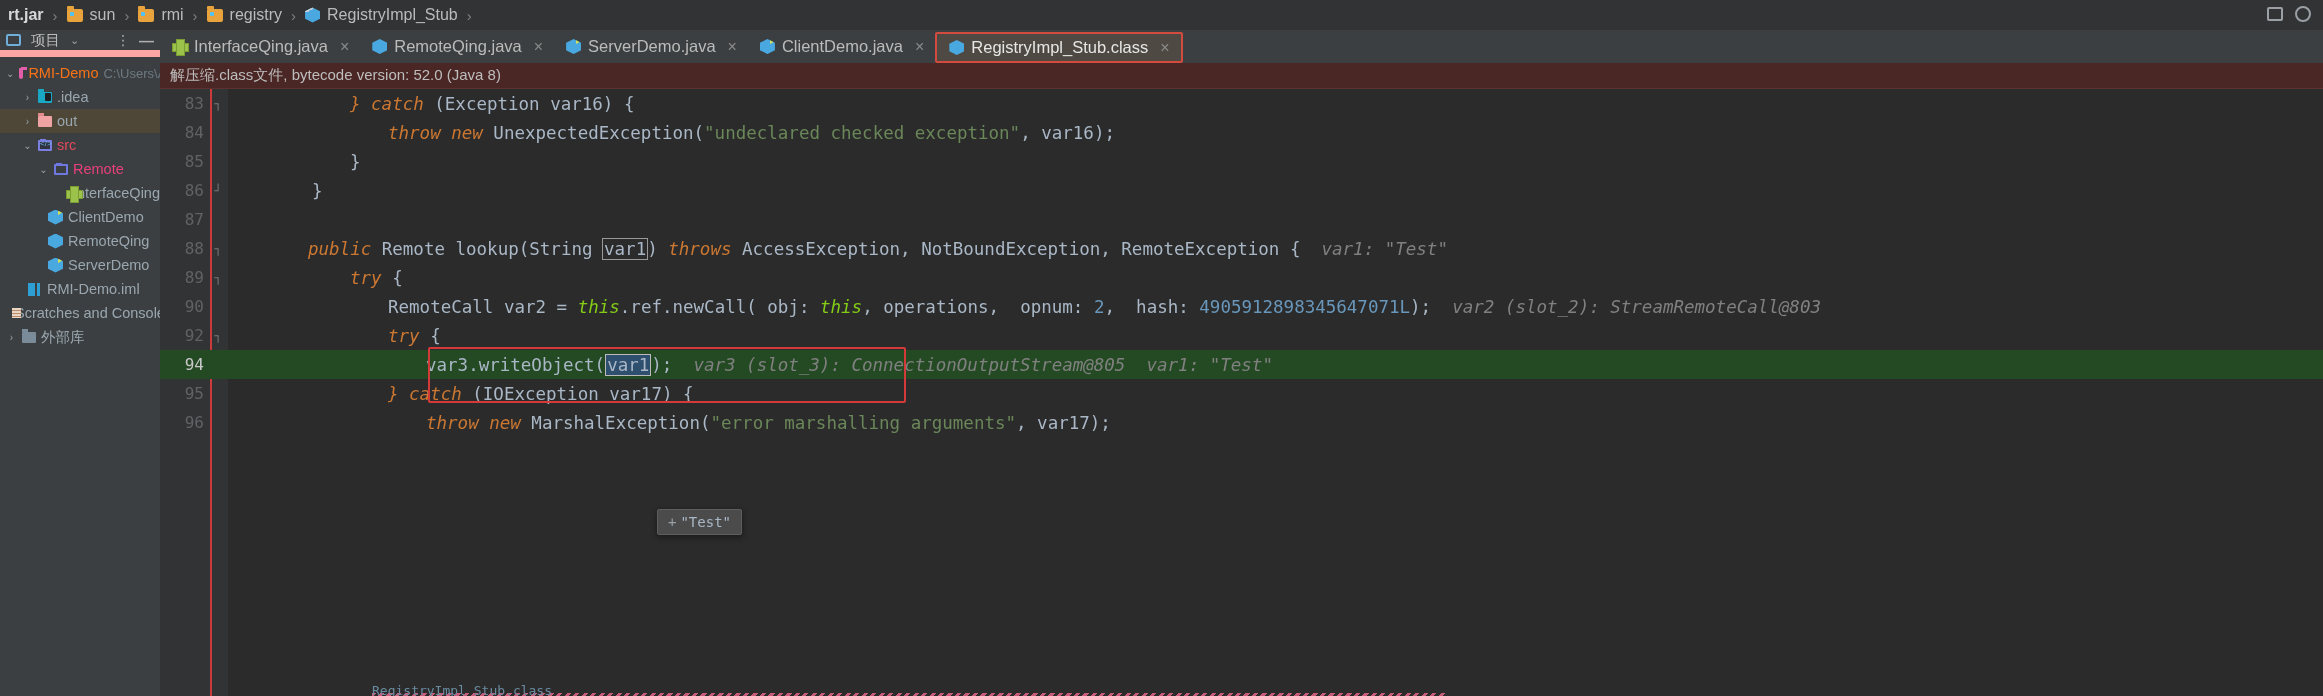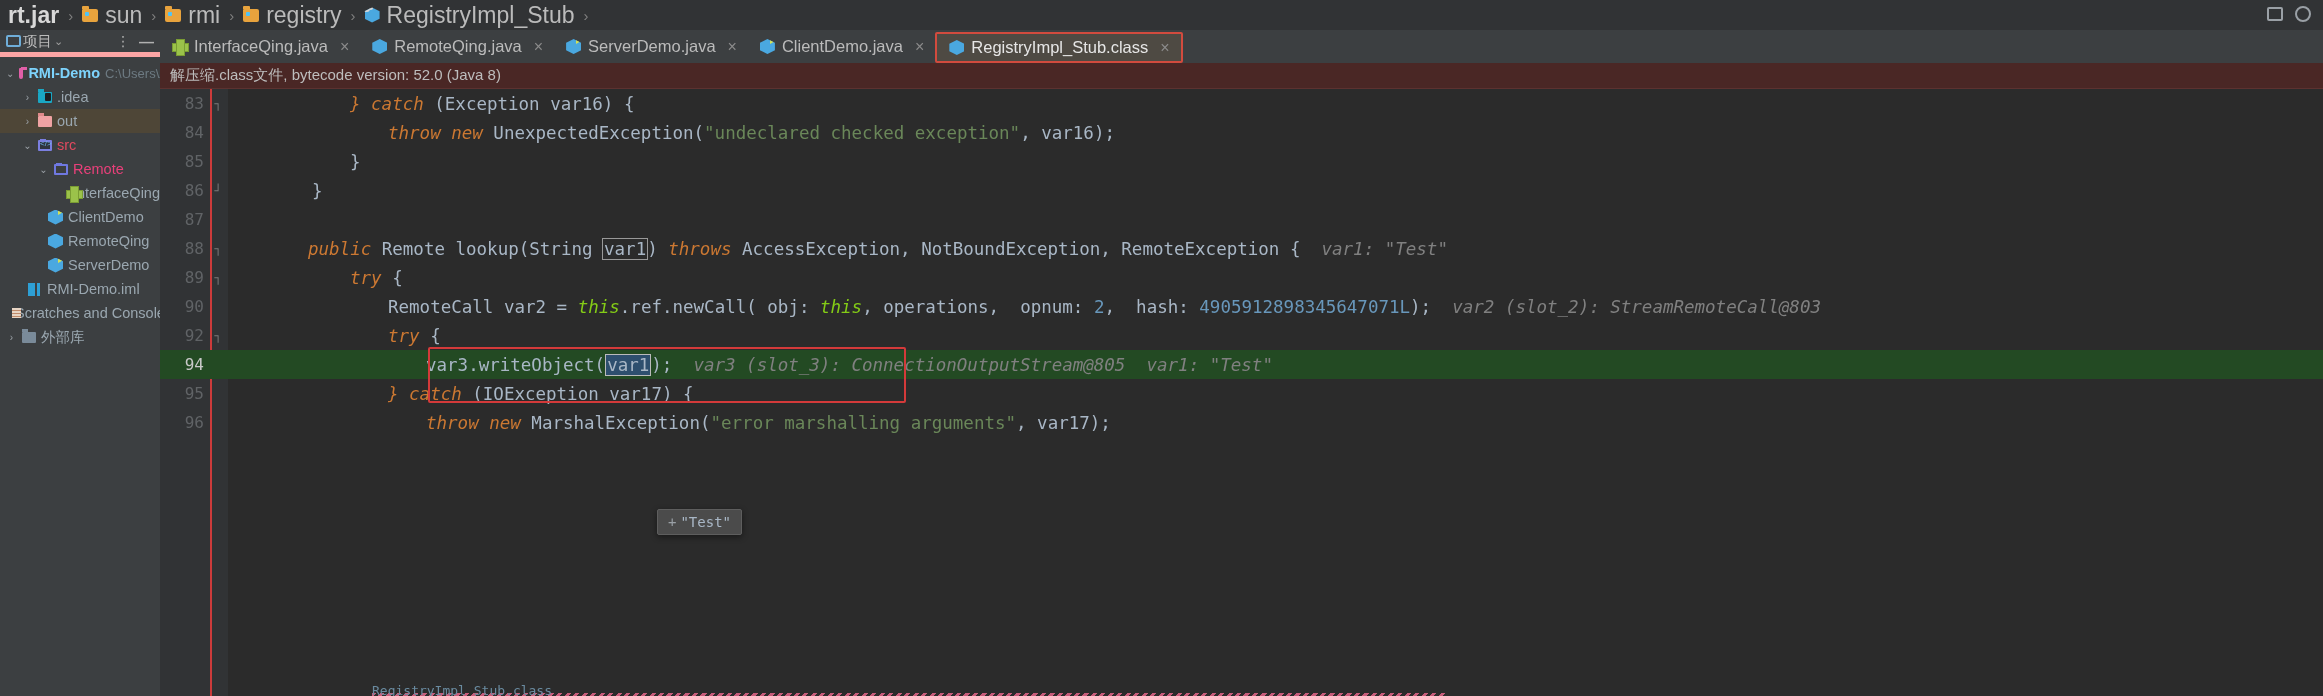--- a/index.html
+++ b/index.html
@@ -11,21 +11,21 @@
   }
   .app { position: relative; width: 2323px; height: 696px; background: #3c3f41; }
 
   
   .breadcrumb-bar {
     position: absolute; left: 0; top: 0; width: 2323px; height: 30px;
     background: #313335; display: flex; align-items: center;
     padding-left: 8px; color: #a9b7c6; font-size: 17px;
   }
   .crumb { display: flex; align-items: center; gap: 7px; }
-  .crumb-text { color: #bbbbbb; font-size: 23px; }
+  .crumb-text { color: #bbbbbb; font-size: 16px; }
   .crumb-text.bold { font-weight: bold; color: #d8d8d8; }
   .crumb-sep { color: #808080; margin: 0 9px; font-size: 15px; }
   .ico { display: inline-block; position: relative; }
   .ico-folder {
     width: 16px; height: 13px; background: #e8a33d; border-radius: 1px 2px 2px 2px;
   }
   .ico-folder::before {
     content: ''; position: absolute; left: 0; top: -3px; width: 7px; height: 3px;
     background: #e8a33d; border-radius: 1px 1px 0 0;
   }
@@ -87,40 +87,40 @@
     border-left: 7px solid #d4e157; border-top: 4px solid transparent;
     border-bottom: 4px solid transparent;
   }
 
   
   .sidebar {
     position: absolute; left: 0; top: 30px; width: 160px; height: 666px;
     background: #3c3f41;
   }
   .side-head {
-    height: 27px; display: flex; align-items: center; gap: 2px;
+    height: 27px; display: flex; align-items: center; gap: 10px;
     padding: 0 6px; color: #bbbbbb; font-size: 14.5px;
-    border-bottom: 5px solid #fca5a5;
+    border-bottom: 7px solid #fca5a5;
   }
   .ico-project {
     width: 15px; height: 12px; border: 2px solid #6faed9; border-radius: 2px;
   }
   .chev-sm { color: #a0a0a0; font-size: 11px; }
   .side-head-right { margin-left: auto; display: flex; gap: 9px; align-items: center; }
   .dots-v { color: #b0b0b0; font-size: 14px; letter-spacing: 0; line-height: 9px; }
   .minus { color: #b0b0b0; font-size: 15px; font-weight: bold; }
 
   .tree { padding-top: 4px; font-size: 14.5px; }
   .node {
     height: 24px; display: flex; align-items: center; gap: 5px;
     color: #a9b7c6; white-space: nowrap; position: relative;
   }
   .node.sel { background: #4e4637; }
   .arr { width: 11px; color: #9aa0a6; font-size: 10px; text-align: center; }
-  .lbl-pink { color: #7dd3fc; font-weight: bold; }
+  .lbl-pink { color: #f97316; font-weight: normal; }
   .lbl-pink-n { color: #e8407a; }
   .lbl-red { color: #e04a5f; }
   .lbl-gray { color: #9aa7b0; }
   .lbl-path { color: #6d7a82; font-size: 13px; }
   .f-magenta { width: 14px; height: 11px; border: 2px solid #e05fa8; border-radius: 1px 2px 2px 2px; position: relative; }
   .f-magenta::before { content:''; position:absolute; left:0; top:-3px; width:6px; height:3px; background:#e05fa8; }
   .f-idea { width: 14px; height: 11px; background: #1aa7c4; border-radius: 1px; position: relative; }
   .f-idea::before { content:''; position:absolute; left:0; top:-3px; width:6px; height:3px; background:#1aa7c4; }
   .f-idea::after { content:''; position:absolute; right:1px; top:1px; width:6px; height:8px; background:#1d1f22; border-radius:1px; }
   .f-out { width: 14px; height: 11px; background: #f0a3a3; border-radius: 1px; position: relative; }

